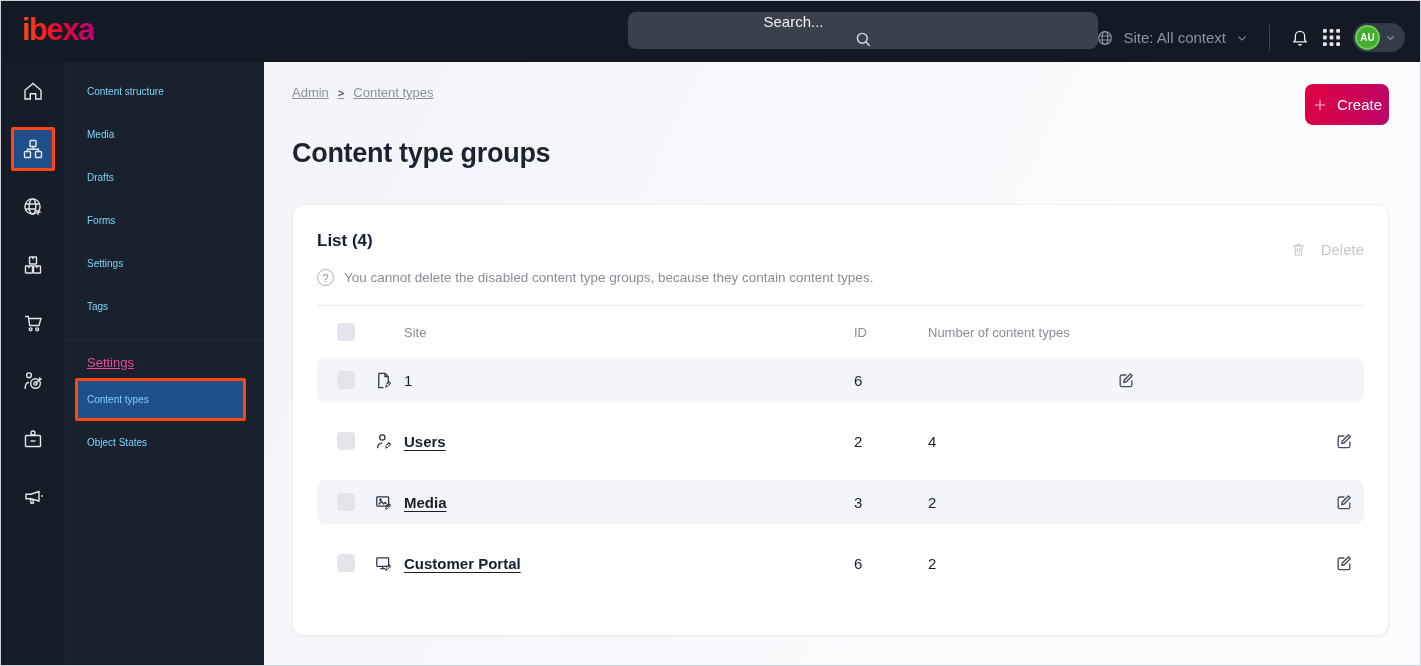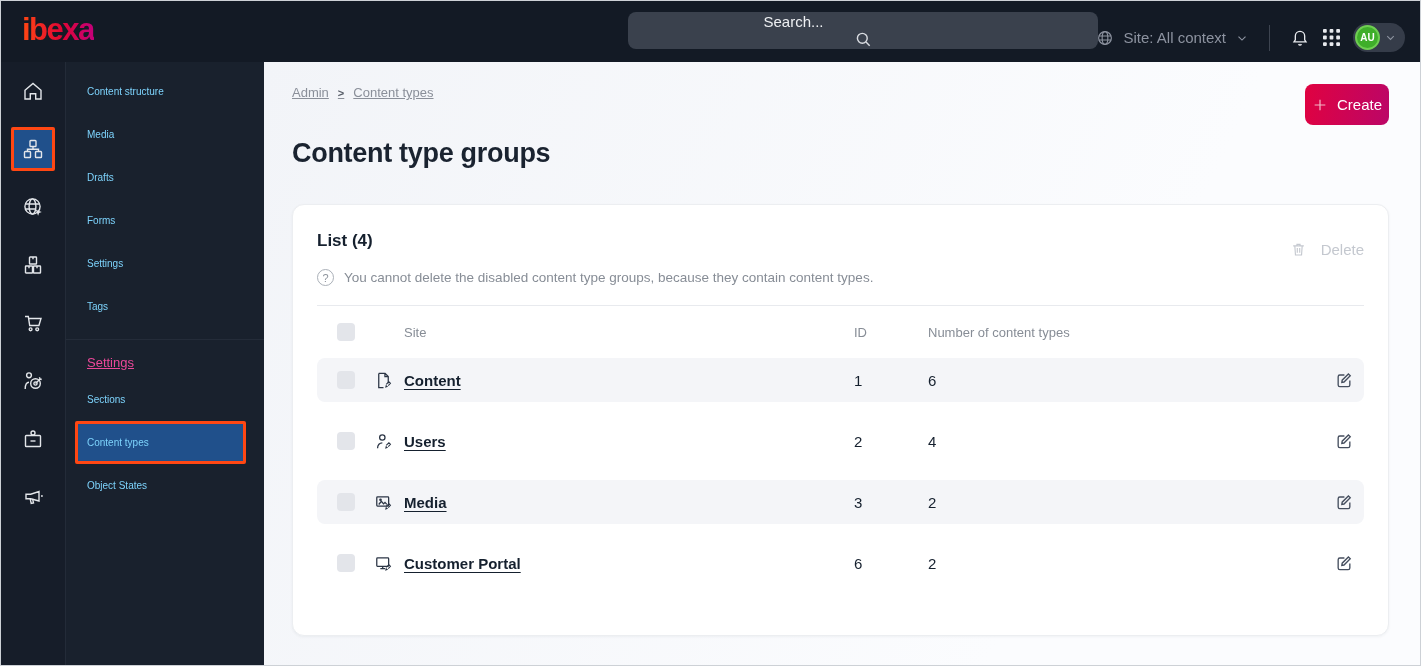--- a/index.html
+++ b/index.html
@@ -226,21 +226,20 @@
 
   <nav class="menu">
     <div class="menu-item">Content structure</div>
     <div class="menu-item">Media</div>
     <div class="menu-item">Drafts</div>
     <div class="menu-item">Forms</div>
     <div class="menu-item">Settings</div>
     <div class="menu-item">Tags</div>
     <div class="menu-div"></div>
     <div class="menu-heading">Settings</div>
-    <div class="menu-item">Sections</div>
     <div class="menu-item selected">Content types</div>
     <div class="menu-item">Object States</div>
   </nav>
 
   <main class="main">
     <div class="breadcrumb">
       <span class="bc-link">Admin</span>
       <span class="sep">&gt;</span>
       <span>Content types</span>
     </div>
@@ -290,21 +289,20 @@
           <div class="trow row">
             <div class="cb"></div>
             <span class="type-ic">
               <svg width="19" height="19" viewBox="0 0 24 24" fill="none" stroke="currentColor" stroke-width="1.6">
                 <path d="M6 3h8l4 4v8.5M13.8 3v4.2H18"></path>
                   <path d="M6 3v18h6"></path>
                 <path d="M14 21l1-3.6 2.8 2.6L14 21z" fill="currentColor" stroke="none"></path>
                 <path d="M15.4 17l3.4-3.4 2 2-2.8 2.8" stroke-width="1.3"></path>
               </svg>
             </span>
-            <a class="name-link">Content</a>
             <div class="cell-num">1</div>
             <div class="cell-num">6</div>
             <button class="edit-btn">
               <svg width="20" height="20" viewBox="0 0 24 24" fill="none" stroke="currentColor" stroke-width="1.6">
                 <path d="M19 12.5V18a2 2 0 0 1-2 2H7a2 2 0 0 1-2-2V8a2 2 0 0 1 2-2h5.5"></path>
                 <path d="M17.3 4.7l2.2 2.2L12 14.4l-2.6.4.4-2.6z"></path>
               </svg>
             </button>
           </div>
 

